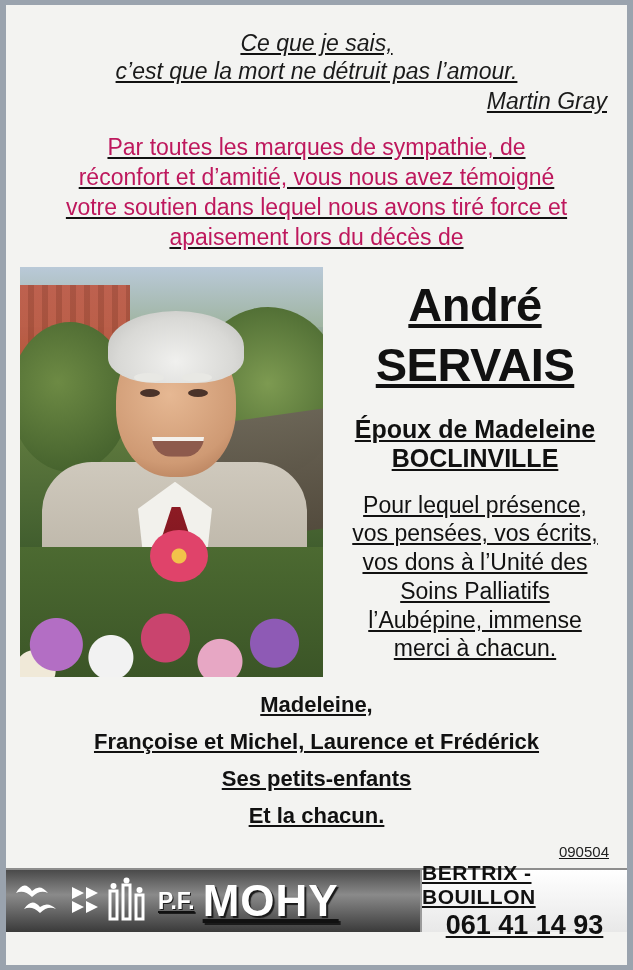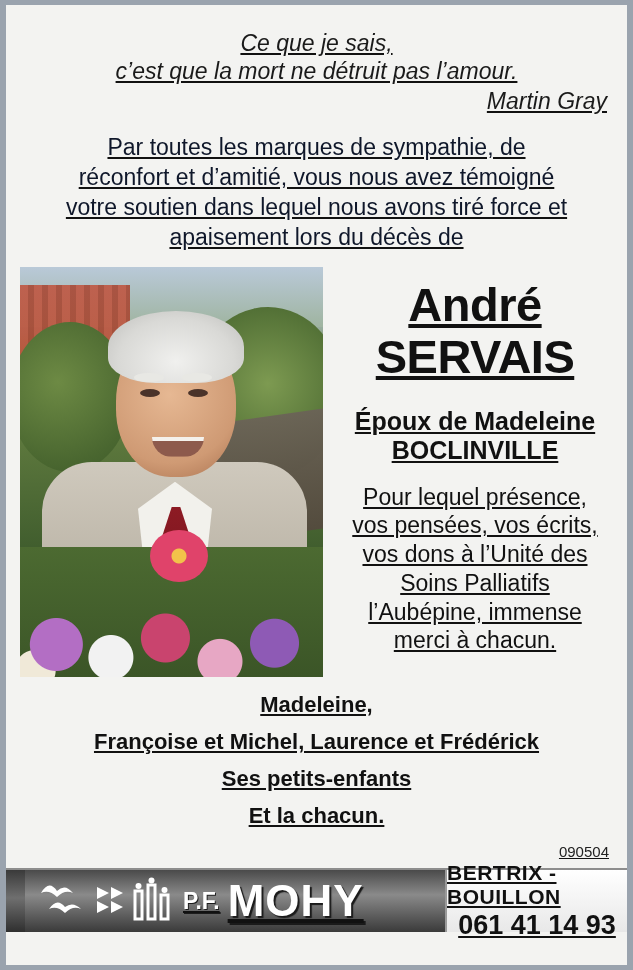--- a/index.html
+++ b/index.html
@@ -55,21 +55,21 @@
     margin-top: 2px;
     padding-right: 6px;
   }
 
   
   .intro {
     text-align: center;
     font-size: 23px;
     line-height: 1.3;
     margin-top: 18px;
-    color: #0f172a;
+    color: #be185d;
   }
   .intro span { display: block; }
 
   
   .middle {
     display: flex;
     flex-direction: row;
     margin-top: 14px;
     gap: 14px;
   }
@@ -185,21 +185,21 @@
     font-size: 47px;
     font-weight: 700;
     line-height: 1.0;
     letter-spacing: -0.5px;
   }
   .name-last {
     font-size: 47px;
     font-weight: 700;
     line-height: 1.05;
     letter-spacing: -0.5px;
-    margin-top: 4px;
+    margin-top: 12px;
   }
   .spouse {
     margin-top: 26px;
     font-size: 25px;
     font-weight: 700;
     line-height: 1.15;
   }
   .spouse-last {
     font-size: 25px;
     font-weight: 700;
@@ -242,23 +242,22 @@
     display: flex;
     align-items: stretch;
     background: linear-gradient(180deg,#3a3a3a 0%, #6f6f6f 45%, #2f2f2f 100%);
     border-top: 2px solid #8d8d8d;
   }
   .footer-left {
     flex: 0 0 410px;
     display: flex;
     align-items: center;
     background: linear-gradient(180deg,#4a4a4a 0%, #8a8a8a 40%, #3a3a3a 100%);
-    padding-left: 10px;
+    padding-left: 4px;
     position: relative;
-    margin-left: 19px;
   }
   .logo-birds {
     width: 58px;
     height: 52px;
     position: relative;
     flex: 0 0 58px;
   }
   .logo-arrows {
     width: 78px;
     height: 48px;

